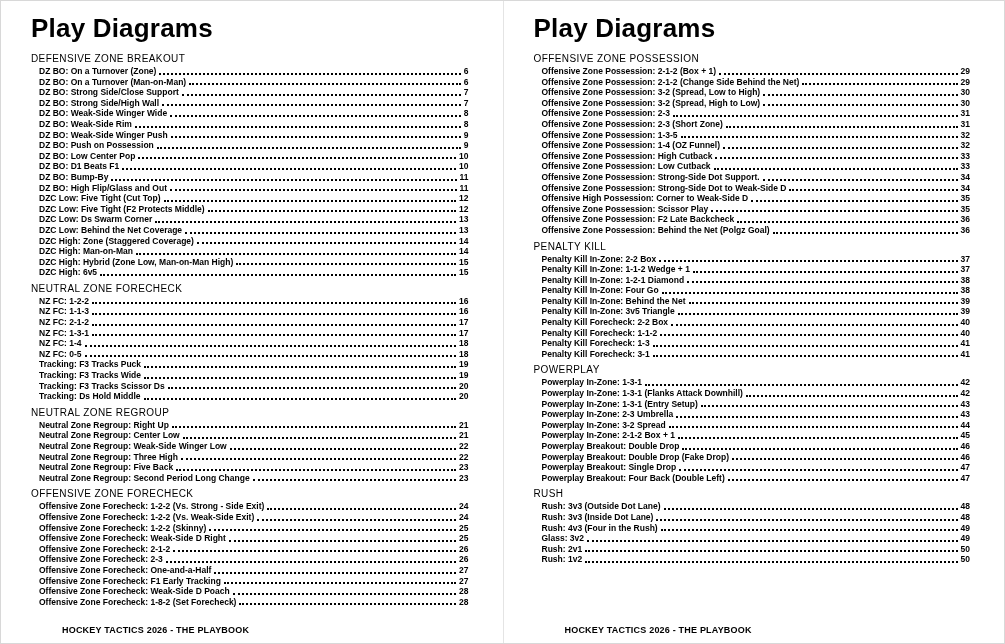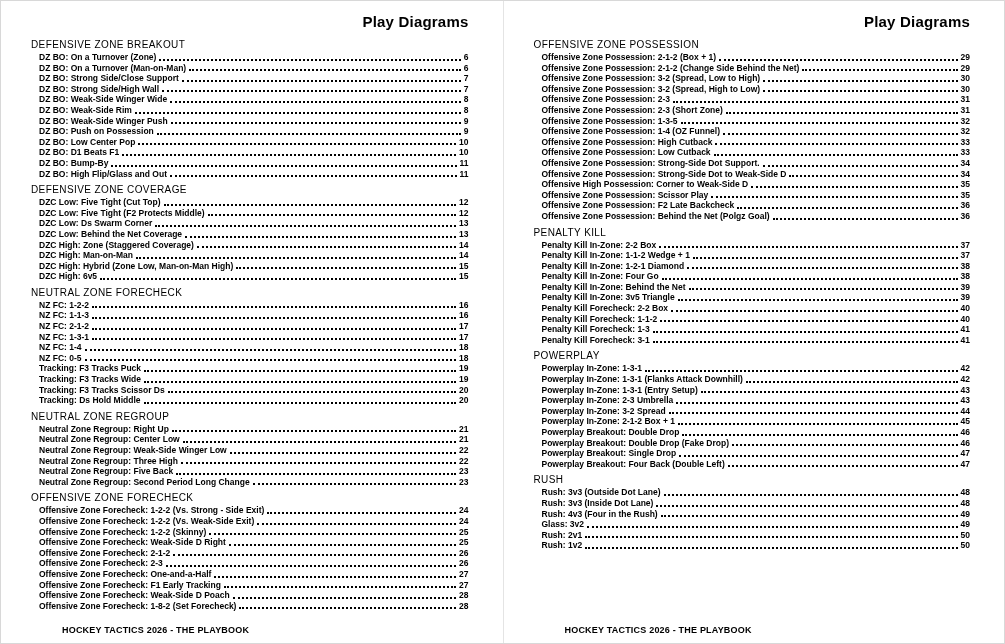--- a/index.html
+++ b/index.html
@@ -19,22 +19,22 @@
     border: 1px solid #d8d8d8;
   }
   .page {
     position: relative;
     width: 50%;
     height: 100%;
     padding: 12px 34px 26px 30px;
   }
   .page + .page { border-left: 1px solid #e4e4e4; }
   .page-title {
-    text-align: right;
-    font-size: 15px;
+    text-align: left;
+    font-size: 26px;
     font-weight: 800;
     letter-spacing: 0.2px;
     margin-bottom: 9px;
     font-family: "Liberation Sans", sans-serif;
   }
   .section-heading {
     font-size: 10px;
     font-weight: 400;
     letter-spacing: 0.4px;
     margin-top: 5px;
@@ -129,21 +129,20 @@
         <div class="toc-entry">
           <span class="entry-label">DZ BO: Bump-By</span>
           <span class="dot-leader"></span>
           <span class="entry-page-number">11</span>
         </div>
         <div class="toc-entry">
           <span class="entry-label">DZ BO: High Flip/Glass and Out</span>
           <span class="dot-leader"></span>
           <span class="entry-page-number">11</span>
         </div>
-        <div class="section-heading">DEFENSIVE ZONE COVERAGE</div>
         <div class="toc-entry">
           <span class="entry-label">DZC Low: Five Tight (Cut Top)</span>
           <span class="dot-leader"></span>
           <span class="entry-page-number">12</span>
         </div>
         <div class="toc-entry">
           <span class="entry-label">DZC Low: Five Tight (F2 Protects Middle)</span>
           <span class="dot-leader"></span>
           <span class="entry-page-number">12</span>
         </div>

